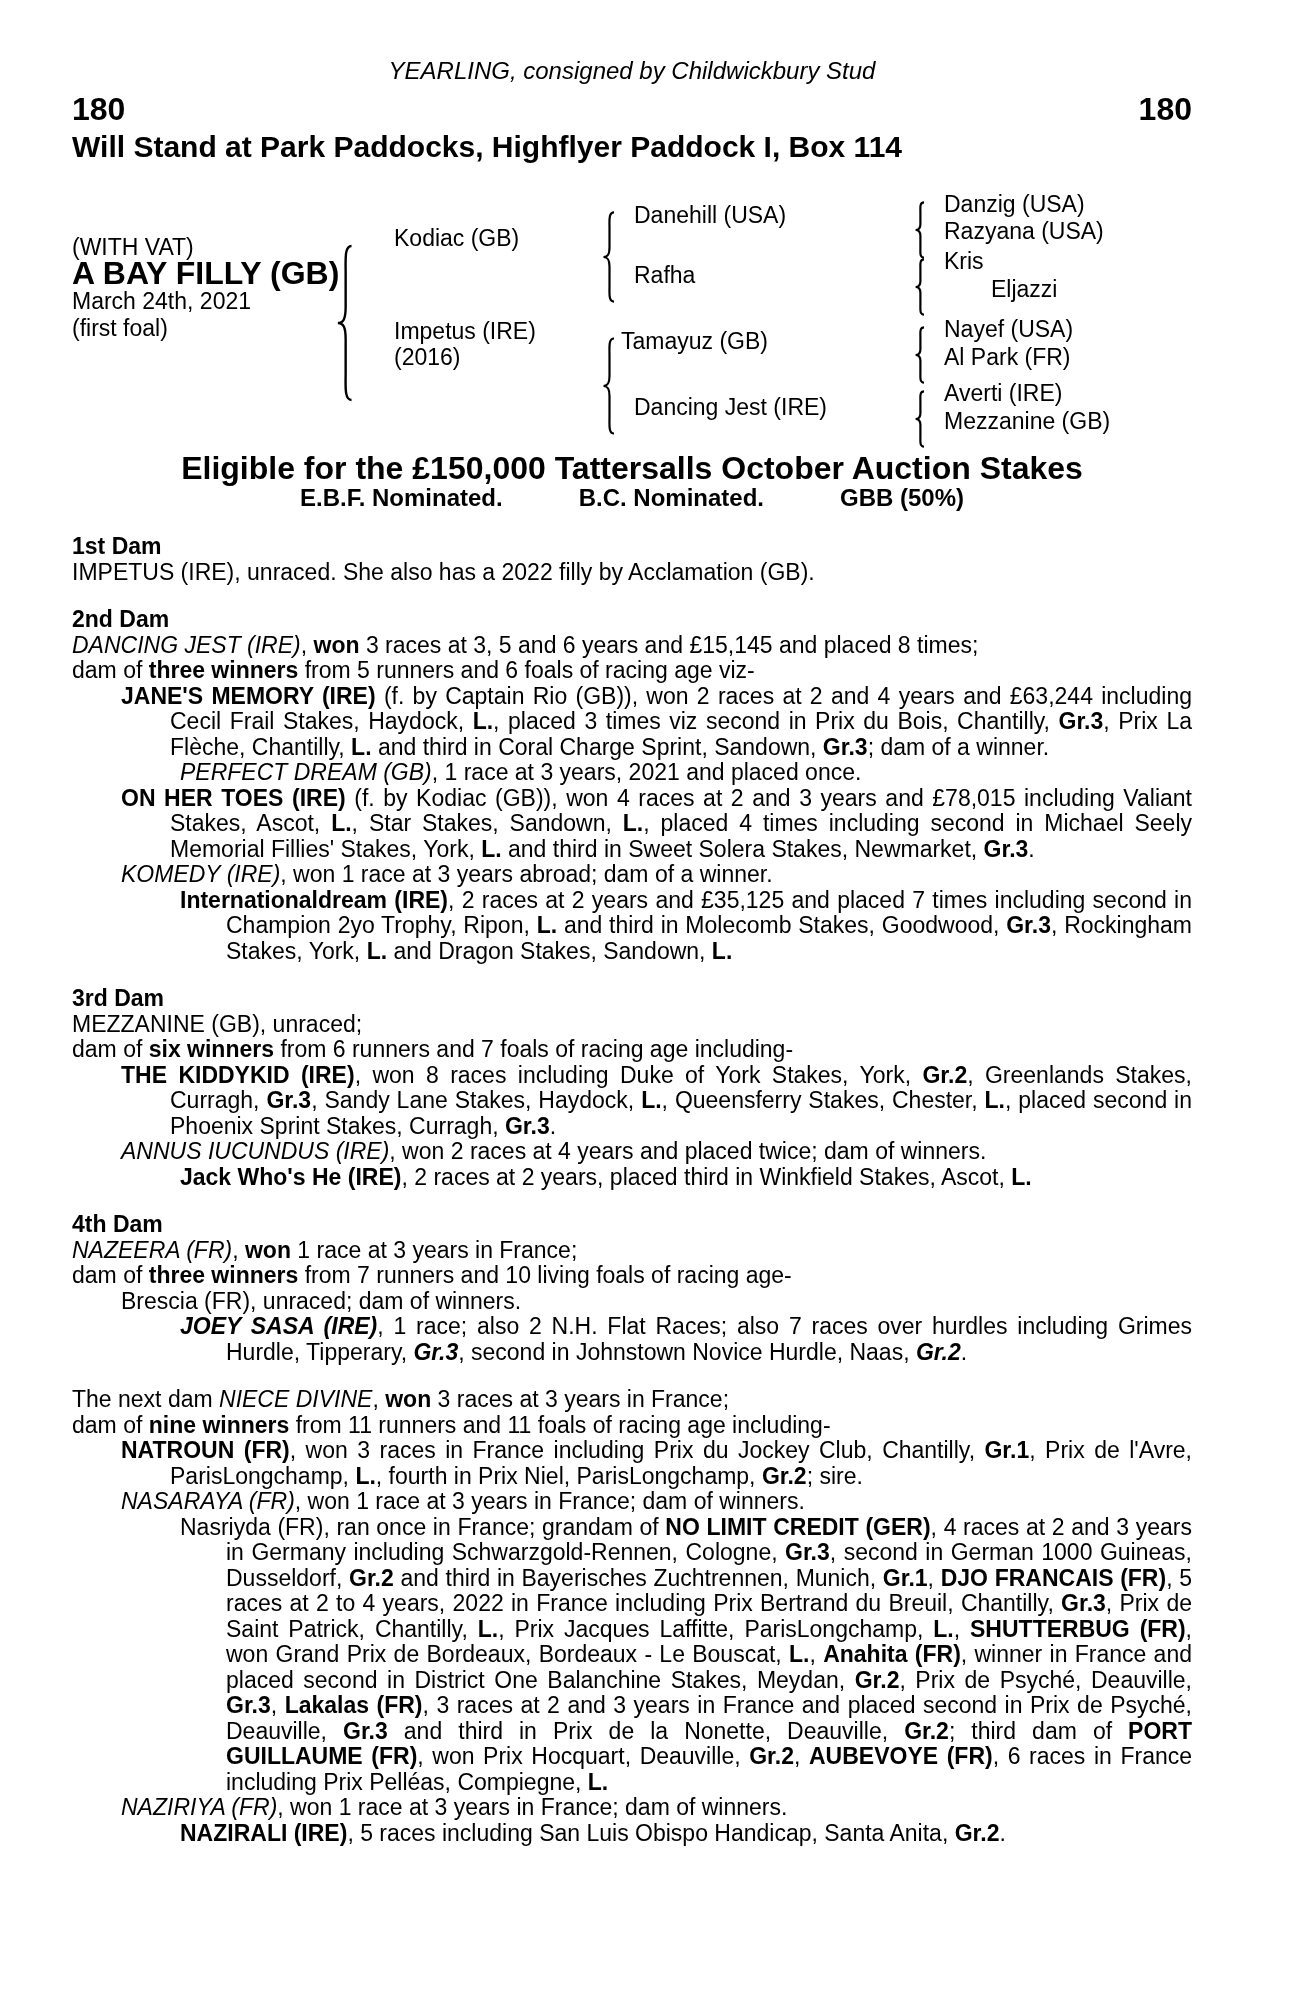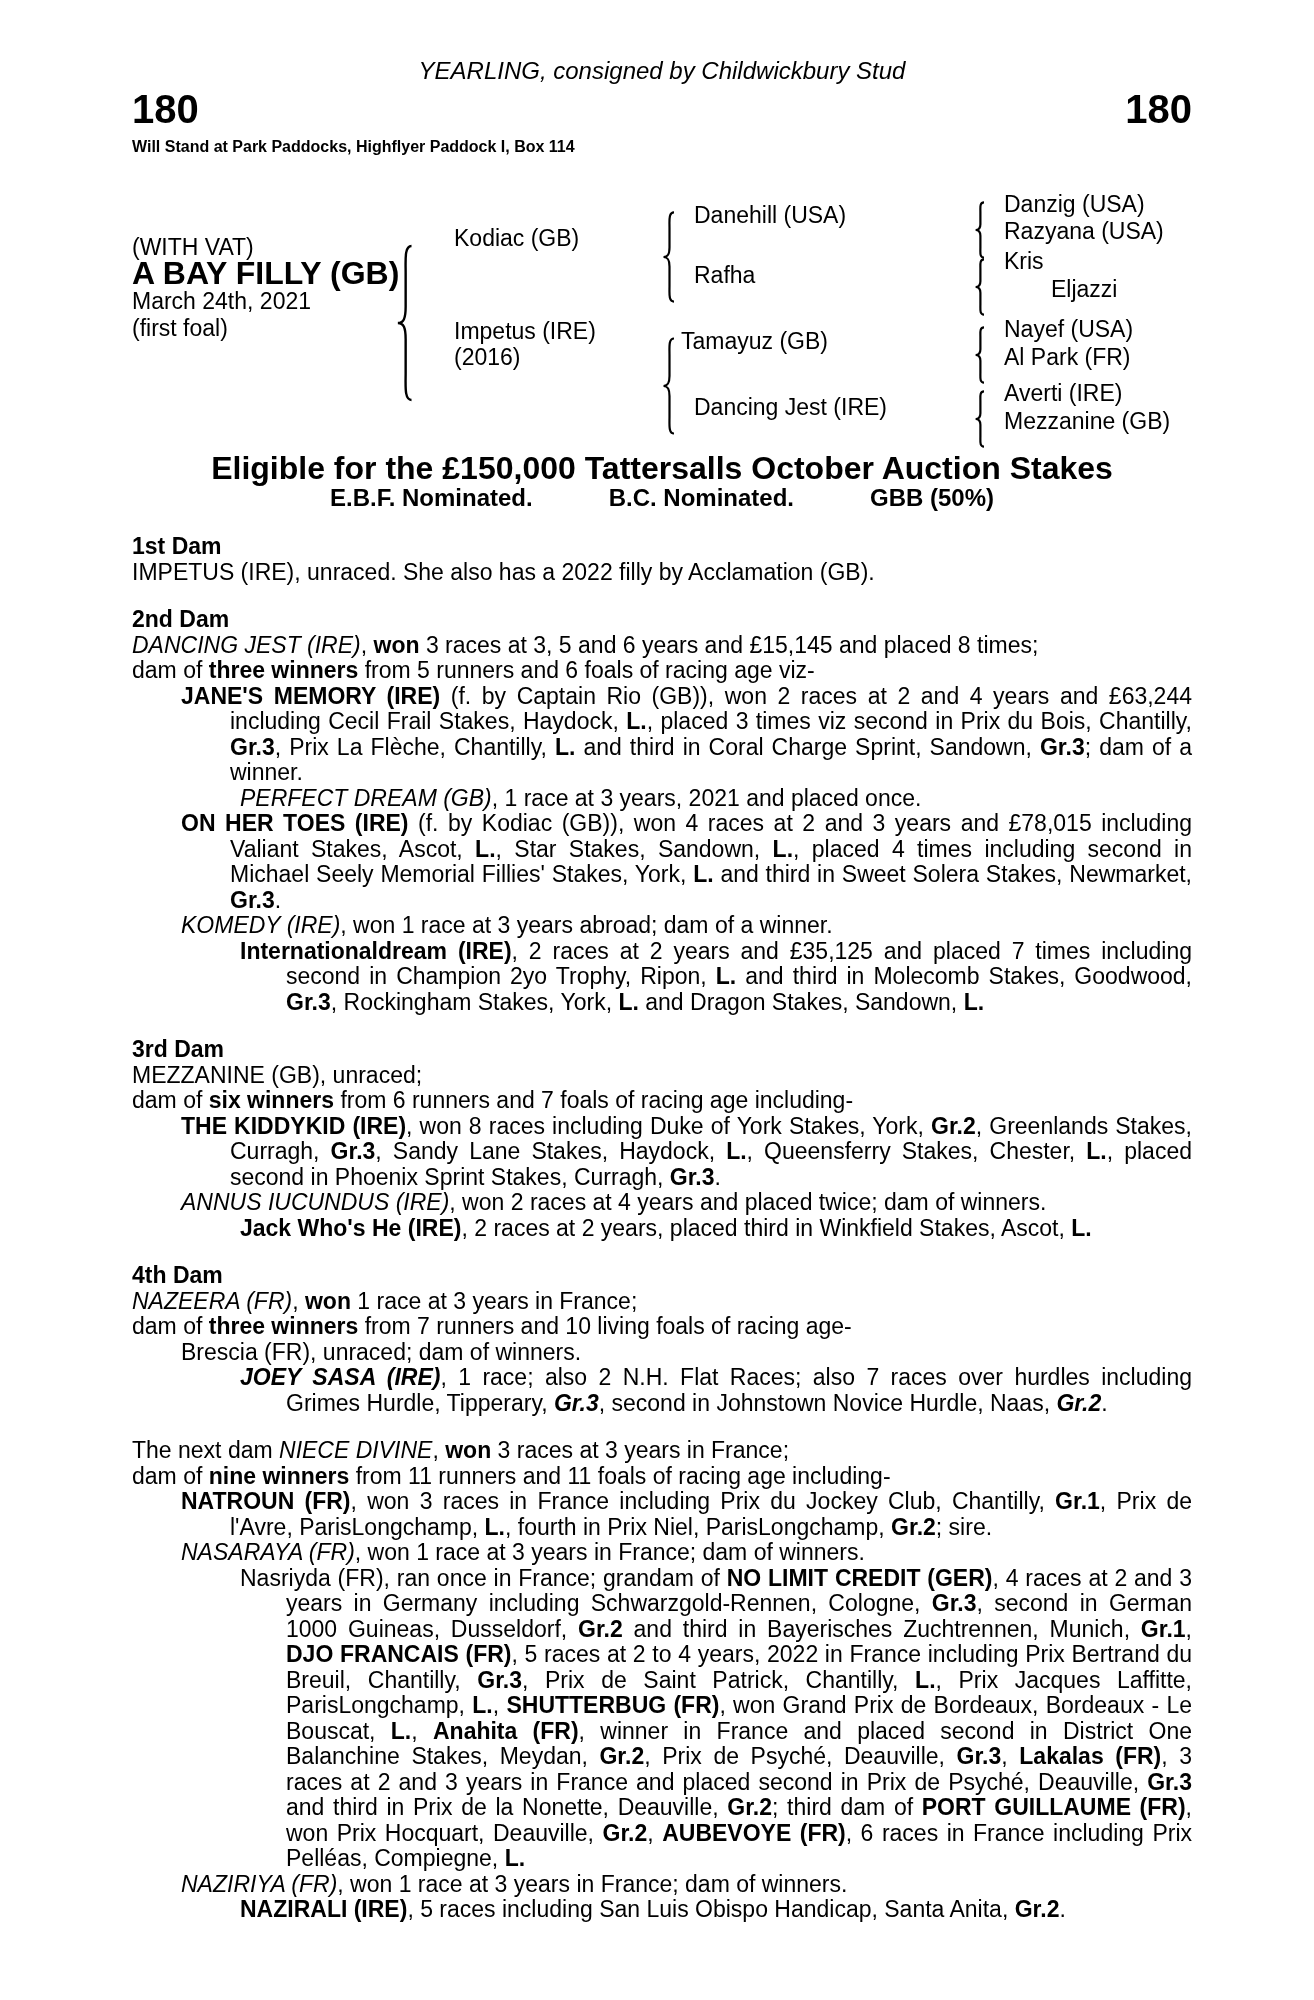--- a/index.html
+++ b/index.html
@@ -2,25 +2,25 @@
 <html><head>
 <meta charset="utf-8">
 <style>
   html,body{margin:0;padding:0;}
   body{
     width:1314px;height:2000px;overflow:hidden;background:#ffffff;color:#000;
     font-family:"Liberation Sans","DejaVu Sans",sans-serif;
     font-size:23px;line-height:25.5px;
     -webkit-font-smoothing:antialiased;
   }
-  .content{padding:56px 122px 0 112px;margin-left:20px;}
+  .content{padding:56px 122px 0 72px;}
   .consign-title{text-align:center;font-style:italic;font-size:24px;line-height:30px;}
   .lot-row{display:flex;justify-content:space-between;align-items:flex-start;
-    font-weight:700;font-size:40px;line-height:46px;}
-  .stand-line{font-weight:700;font-size:16px;line-height:30px;}
+    font-weight:700;font-size:32px;line-height:46px;}
+  .stand-line{font-weight:700;font-size:30px;line-height:30px;}
   
   .pedigree{position:relative;height:272px;margin-top:14px;}
   .ped{position:absolute;white-space:nowrap;line-height:26px;}
   .ped.bold{font-weight:700;font-size:32px;}
   .brace{position:absolute;}
   
   .eligible{margin-top:6px;text-align:center;font-weight:700;font-size:32px;line-height:29px;}
   .eligible-items{display:flex;justify-content:center;gap:76px;font-weight:700;font-size:24px;line-height:29px;}
   
   .dam-section{margin-top:22px;}

